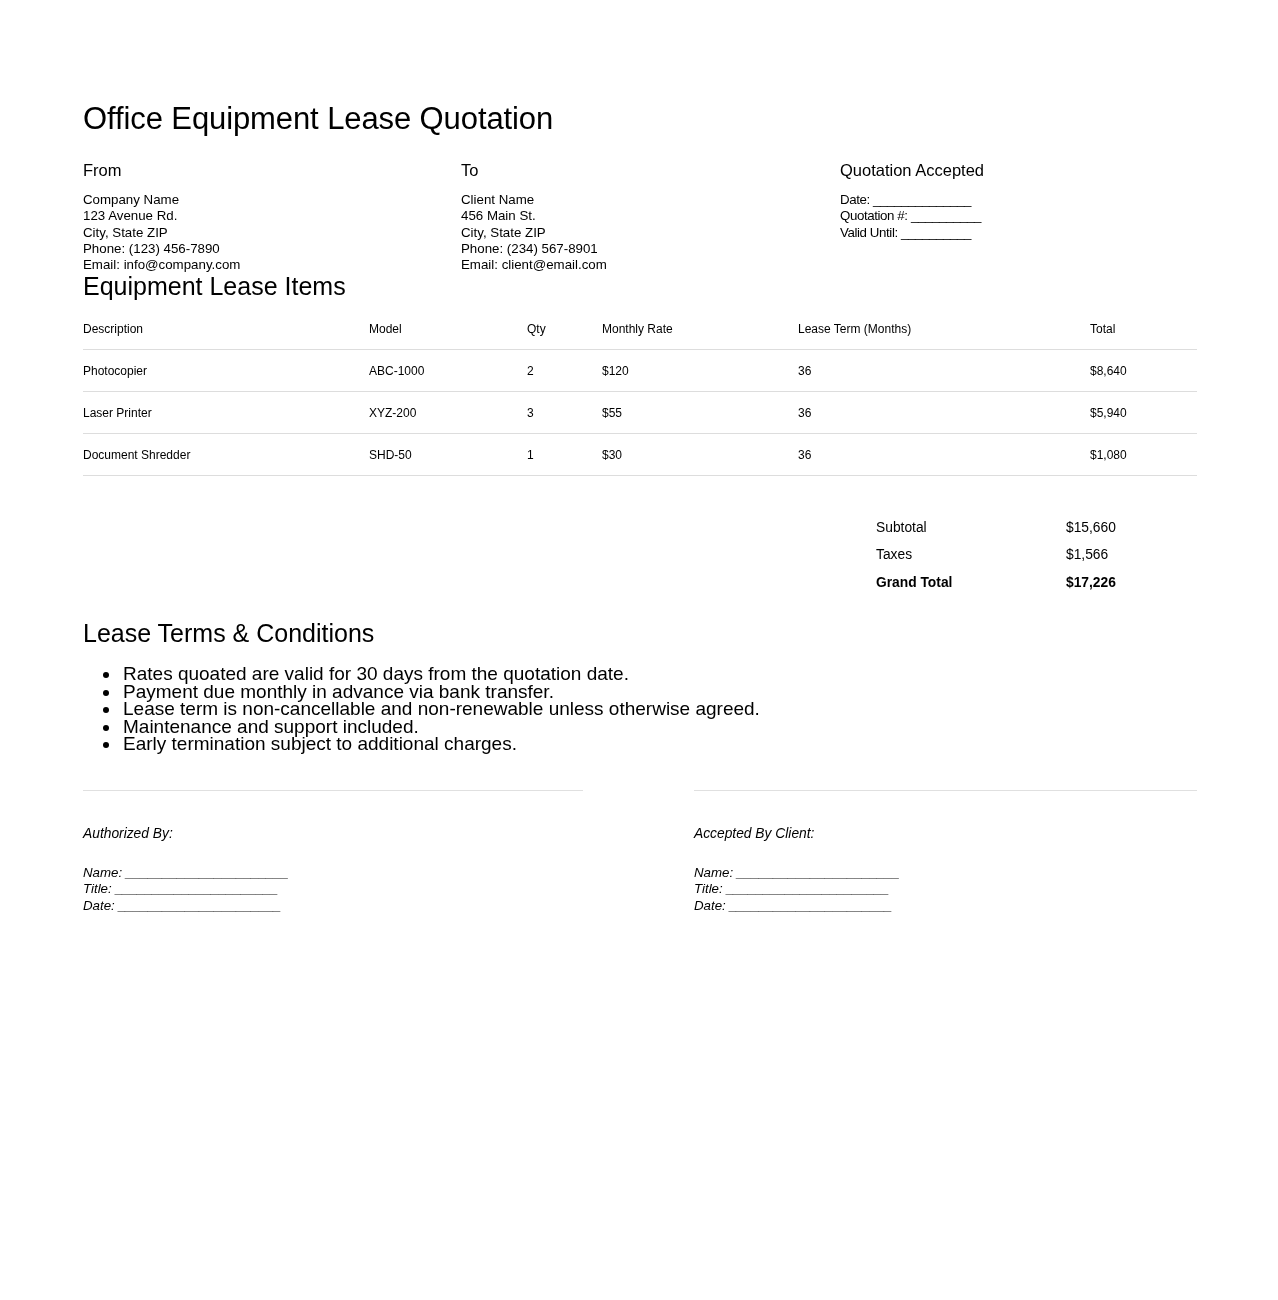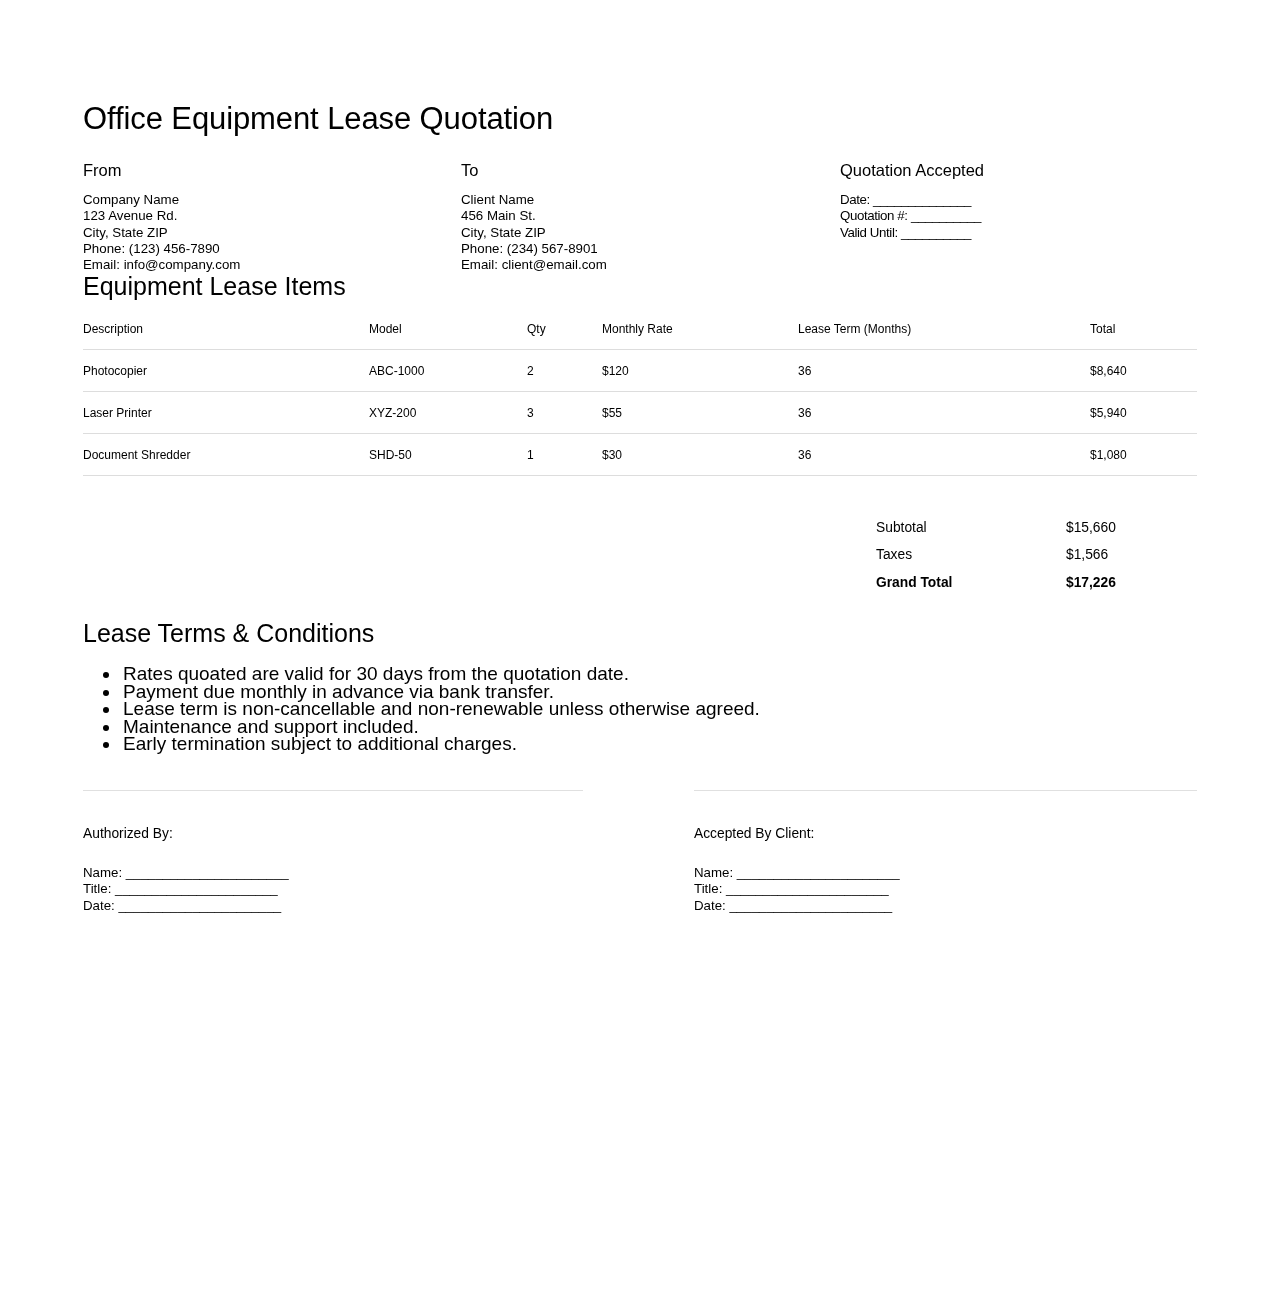--- a/index.html
+++ b/index.html
@@ -130,20 +130,21 @@
     font-size: 19px;
     line-height: 17.5px;
     padding-left: 2px;
   }
 
   
   .signatures {
     position: relative;
     margin-top: 37px;
     height: 150px;
+    font-style: italic;
   }
   .sig-block {
     position: absolute;
     top: 0;
   }
   .sig-authorized { left: 0px;   width: 500px; }
   .sig-client     { left: 611px; width: 503px; }
   .sig-rule {
     border-top: 1px solid #e0e0e0;
     height: 0;

